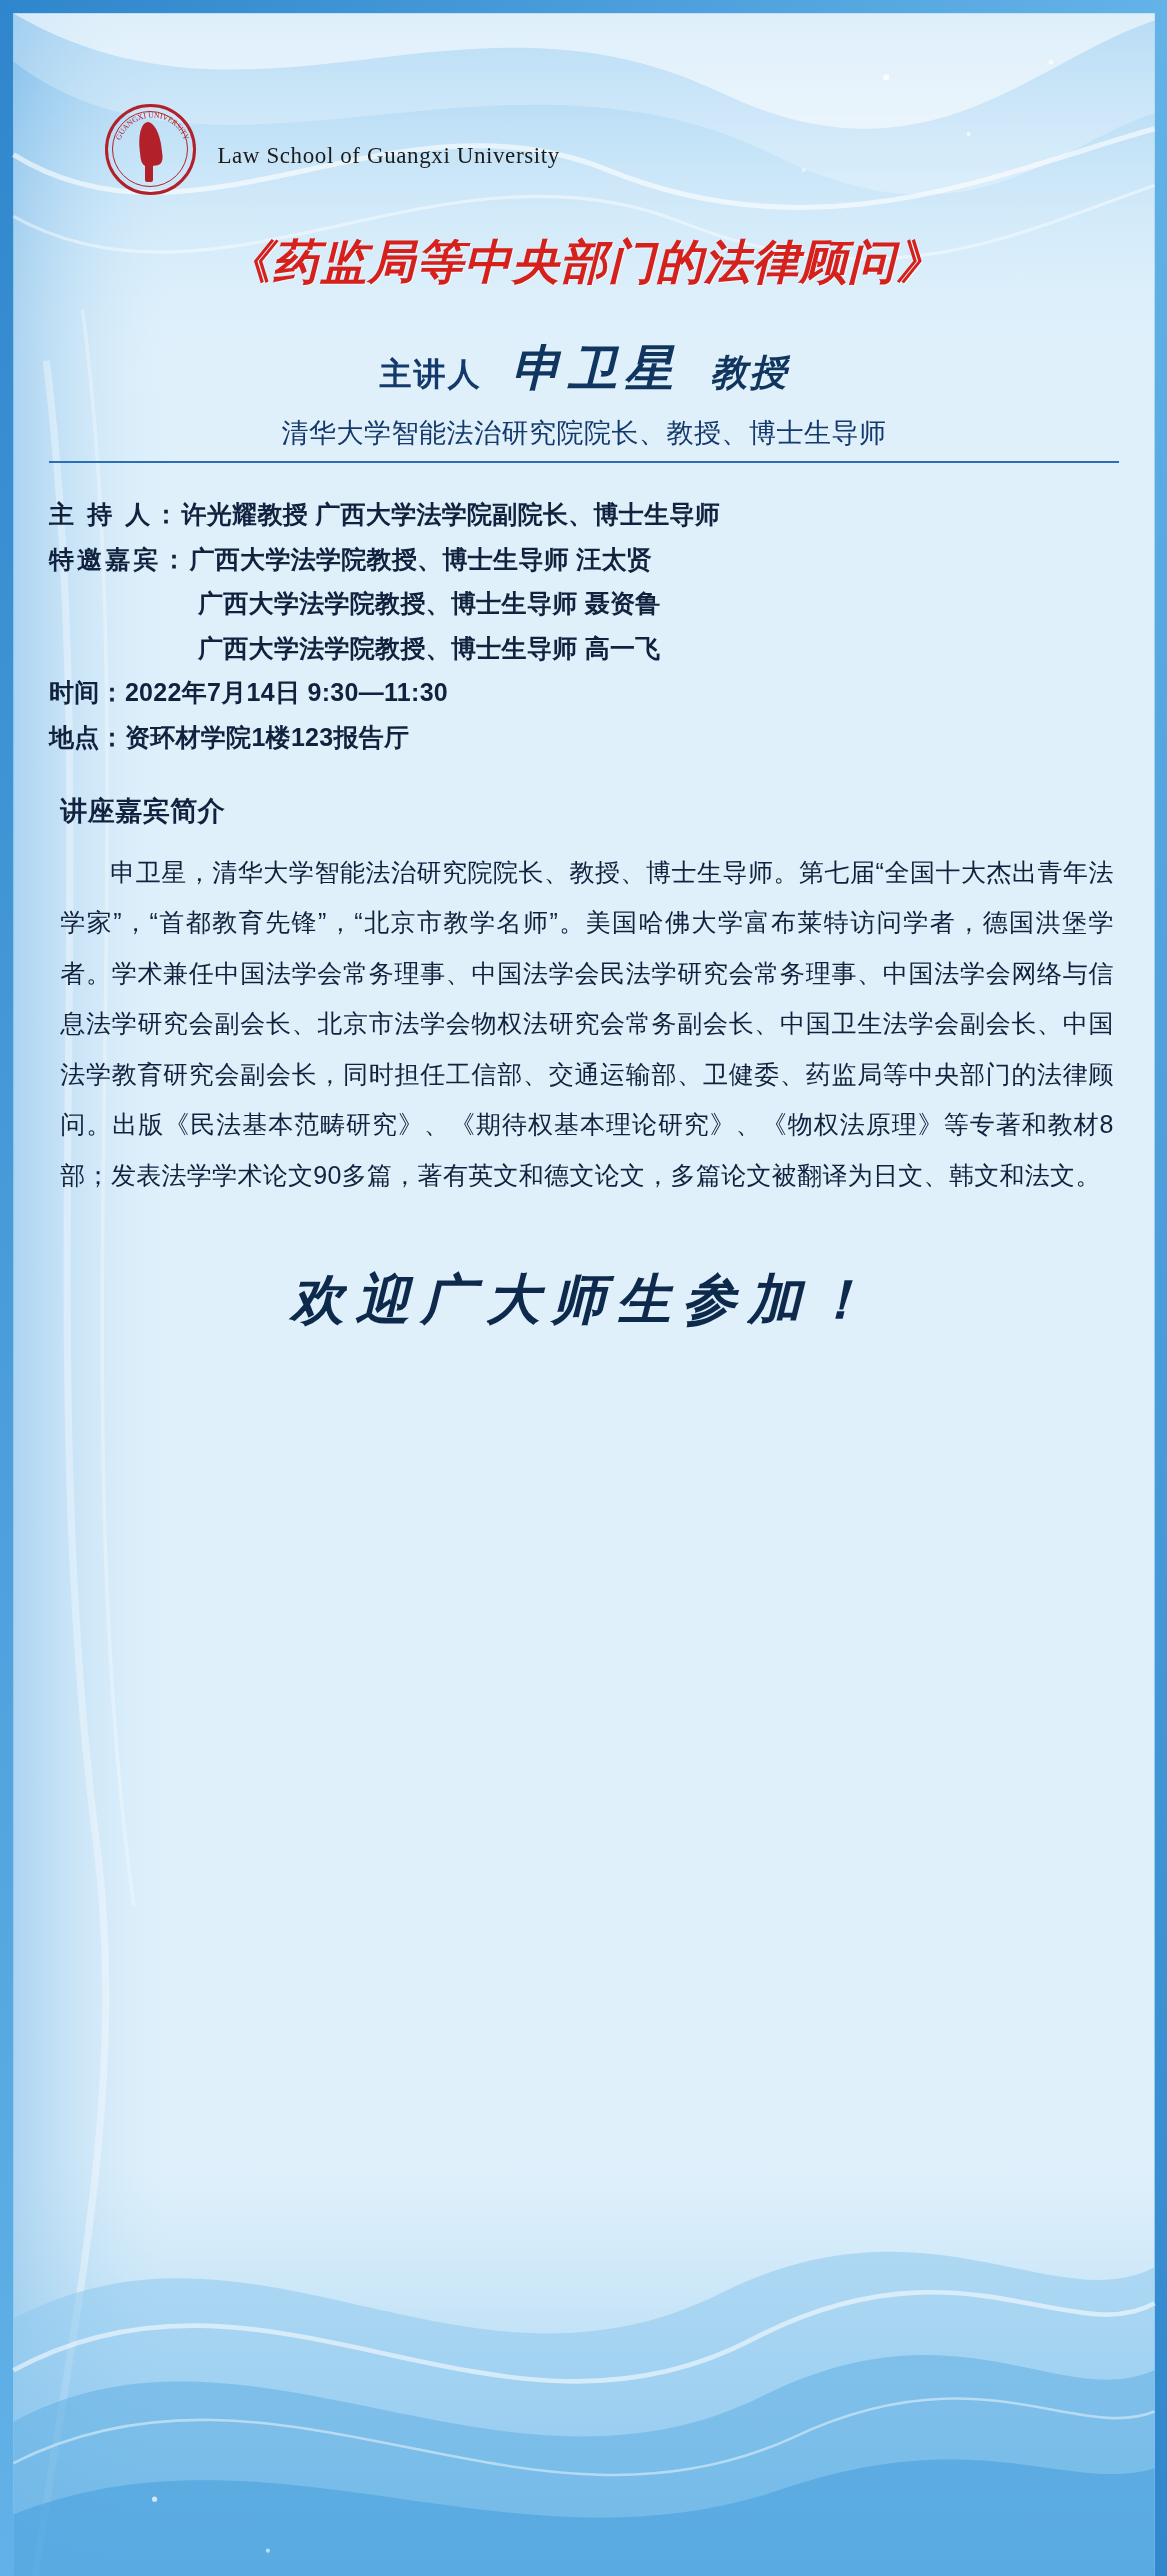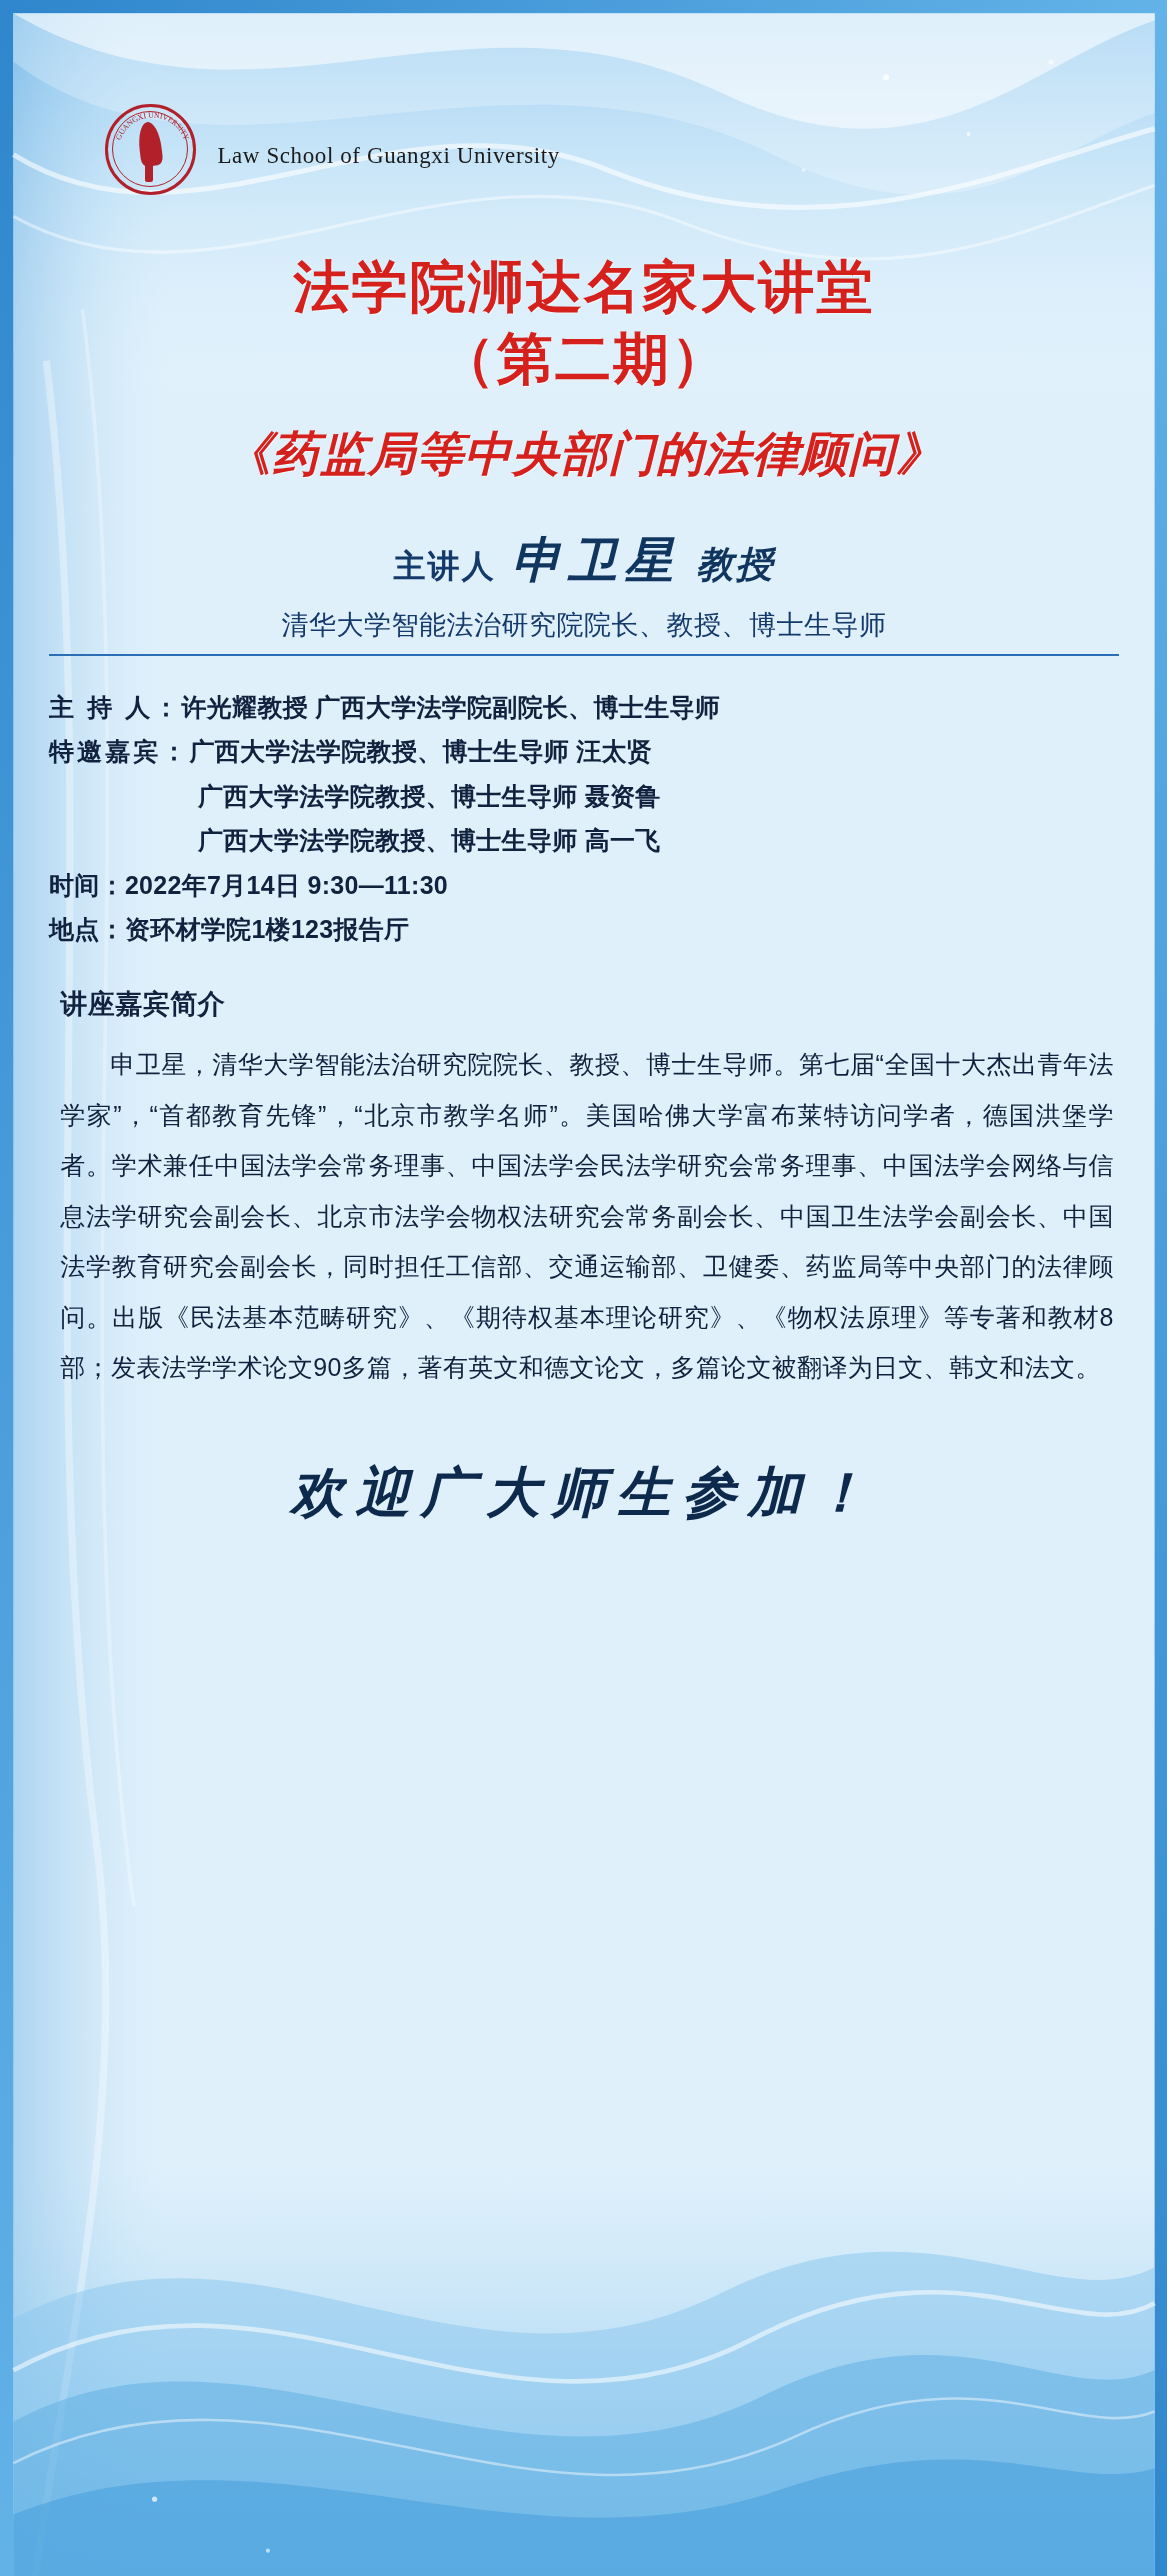--- a/index.html
+++ b/index.html
@@ -130,21 +130,21 @@
     line-height: 1.25;
     text-shadow: 1px 1px 0 rgba(255,255,255,0.55);
   }
 
   
   .speaker-row {
     margin-top: 44px;
     display: flex;
     align-items: baseline;
     justify-content: center;
-    gap: 16px;
+    gap: 30px;
     color: #123a6b;
   }
   .speaker-label {
     font-size: 32px;
     font-weight: bold;
     letter-spacing: 2.1px;
     color: #14396b;
   }
   .speaker-name {
     font-family: "Liberation Serif", "DejaVu Serif", serif;
@@ -313,24 +313,20 @@
           <text>
             <textPath href="#arcpath" startOffset="50%" text-anchor="middle">GUANGXI UNIVERSITY</textPath>
           </text>
         </svg>
       </div>
       <div class="logo-text">
         <div class="logo-en">Law School of Guangxi University</div>
       </div>
     </div>
 
-    <div class="title-main">
-      <div>法学院浉达名家大讲堂</div>
-      <div>（第二期）</div>
-    </div>
 
     <div class="title-sub">《药监局等中央部门的法律顾问》</div>
 
     <div class="speaker-row">
       <span class="speaker-label">主讲人</span>
       <span class="speaker-name">申卫星</span>
       <span class="speaker-title">教授</span>
     </div>
     <div class="speaker-affil">清华大学智能法治研究院院长、教授、博士生导师</div>
 

